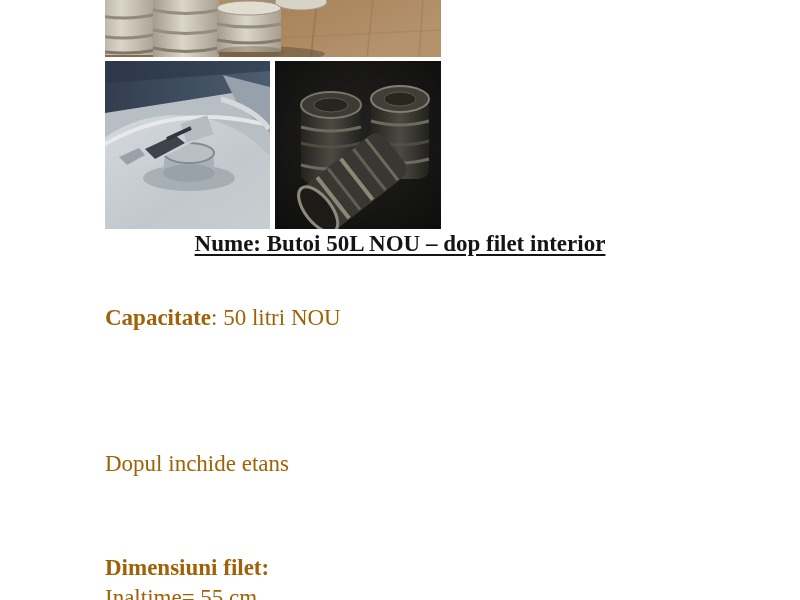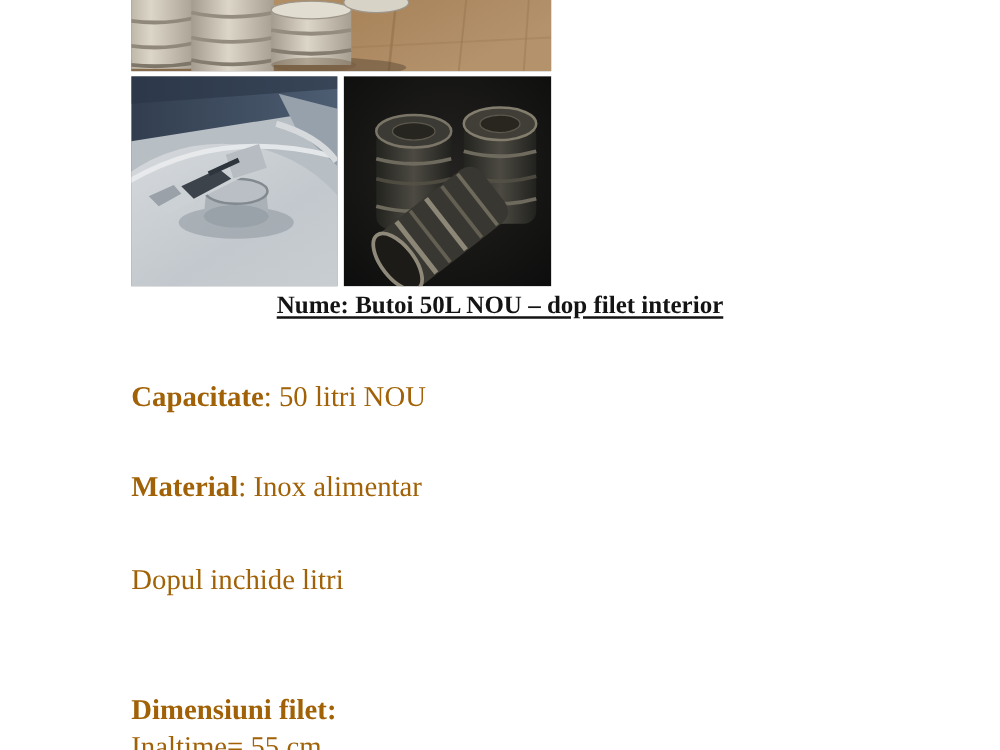--- a/index.html
+++ b/index.html
@@ -17,21 +17,21 @@
   .photo-top    { left: 105px; top: 0;    width: 336px; height: 57px;  }
   .photo-bleft  { left: 105px; top: 61px; width: 165px; height: 168px; }
   .photo-bright { left: 275px; top: 61px; width: 166px; height: 168px; }
 
   .title {
     position: absolute;
     left: 0; top: 229px;
     width: 800px;
     margin: 0;
     text-align: center;
-    font-size: 20px;
+    font-size: 23px;
     line-height: 30px;
     font-weight: bold;
     text-decoration: underline;
     text-decoration-thickness: 2px;
     text-underline-offset: 3px;
     color: #141414;
   }
 
   .spec {
     position: absolute;
@@ -171,24 +171,23 @@
         <path d="M98,95 v52" stroke="#6f6a5c" stroke-width="3" opacity="0.8"></path>
         <path d="M114,95 v52" stroke="#87816f" stroke-width="3" opacity="0.7"></path>
       </g>
     </svg>
   </figure>
 
   <h1 class="title">Nume: Butoi 50L NOU – dop filet interior</h1>
 
   <p class="spec spec-capacity"><span class="label">Capacitate</span><span>: 50 litri NOU</span></p>
 
-  <p class="spec spec-material"><span class="label">Material</span><span>: Inox alimentar</span></p>
 
   <p class="spec spec-fitting">
-    <span class="line">Dopul inchide litri</span>
+    <span class="line">Dopul inchide etans</span>
   </p>
 
   <p class="spec spec-dimensions">
     <span class="line"><span class="label">Dimensiuni filet:</span><span></span></span>
     <span class="line">Inaltime= 55 cm</span>
   </p>
 
 </div>
 
 </body></html>

